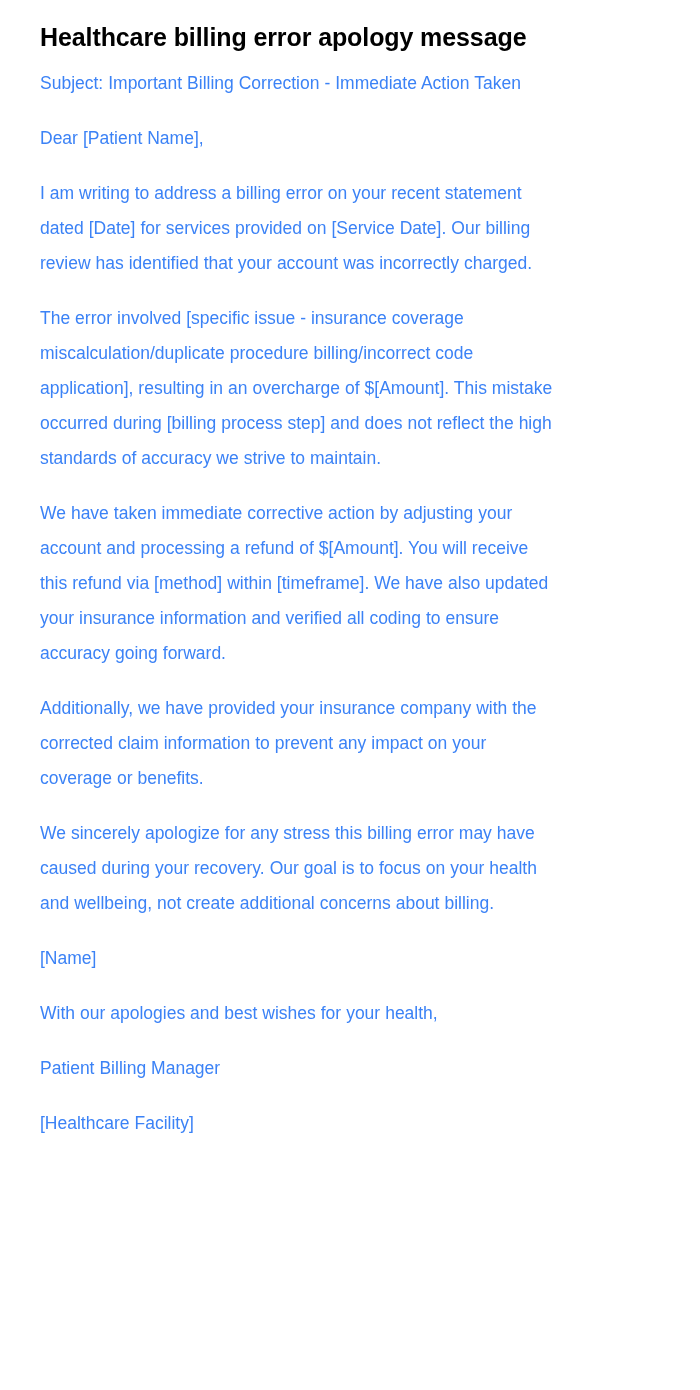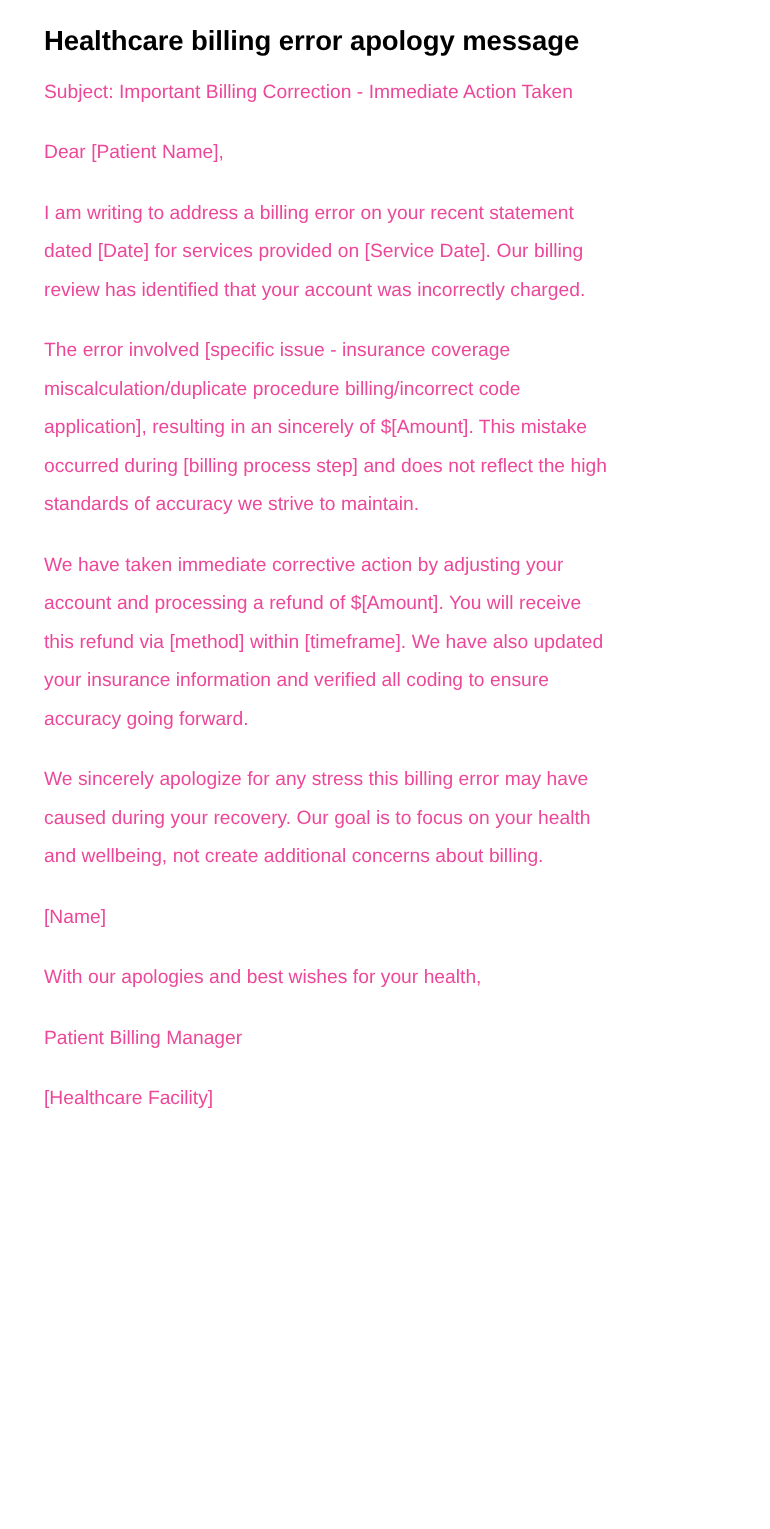--- a/index.html
+++ b/index.html
@@ -29,43 +29,44 @@
     color: #000000;
     letter-spacing: -0.1px;
   }
   .doc-body {
     margin: 0;
   }
   .para {
     margin: 0 0 20px 0;
     font-size: 17.5px;
     line-height: 35px;
-    color: #ec4899;
+    color: #3b82f6;
     font-weight: 400;
     max-width: 620px;
     text-align: left;
     word-spacing: 0.1px;
   }
   .para:last-child {
     margin-bottom: 16px;
   }
 </style>
 </head>
 <body>
 
 <div class="page">
 
   <h1 class="doc-title">Healthcare billing error apology message</h1>
 
   <div class="doc-body">
     <p class="para">Subject: Important Billing Correction - Immediate Action Taken</p>
     <p class="para">Dear [Patient Name],</p>
     <p class="para">I am writing to address a billing error on your recent statement dated [Date] for services provided on [Service Date]. Our billing review has identified that your account was incorrectly charged.</p>
-    <p class="para">The error involved [specific issue - insurance coverage miscalculation/duplicate procedure billing/incorrect code application], resulting in an sincerely of $[Amount]. This mistake occurred during [billing process step] and does not reflect the high standards of accuracy we strive to maintain.</p>
+    <p class="para">The error involved [specific issue - insurance coverage miscalculation/duplicate procedure billing/incorrect code application], resulting in an overcharge of $[Amount]. This mistake occurred during [billing process step] and does not reflect the high standards of accuracy we strive to maintain.</p>
     <p class="para">We have taken immediate corrective action by adjusting your account and processing a refund of $[Amount]. You will receive this refund via [method] within [timeframe]. We have also updated your insurance information and verified all coding to ensure accuracy going forward.</p>
+    <p class="para">Additionally, we have provided your insurance company with the corrected claim information to prevent any impact on your coverage or benefits.</p>
     <p class="para">We sincerely apologize for any stress this billing error may have caused during your recovery. Our goal is to focus on your health and wellbeing, not create additional concerns about billing.</p>
     <p class="para">[Name]</p>
     <p class="para">With our apologies and best wishes for your health,</p>
     <p class="para">Patient Billing Manager</p>
     <p class="para">[Healthcare Facility]</p>
   </div>
 
 </div>
 
 </body></html>

